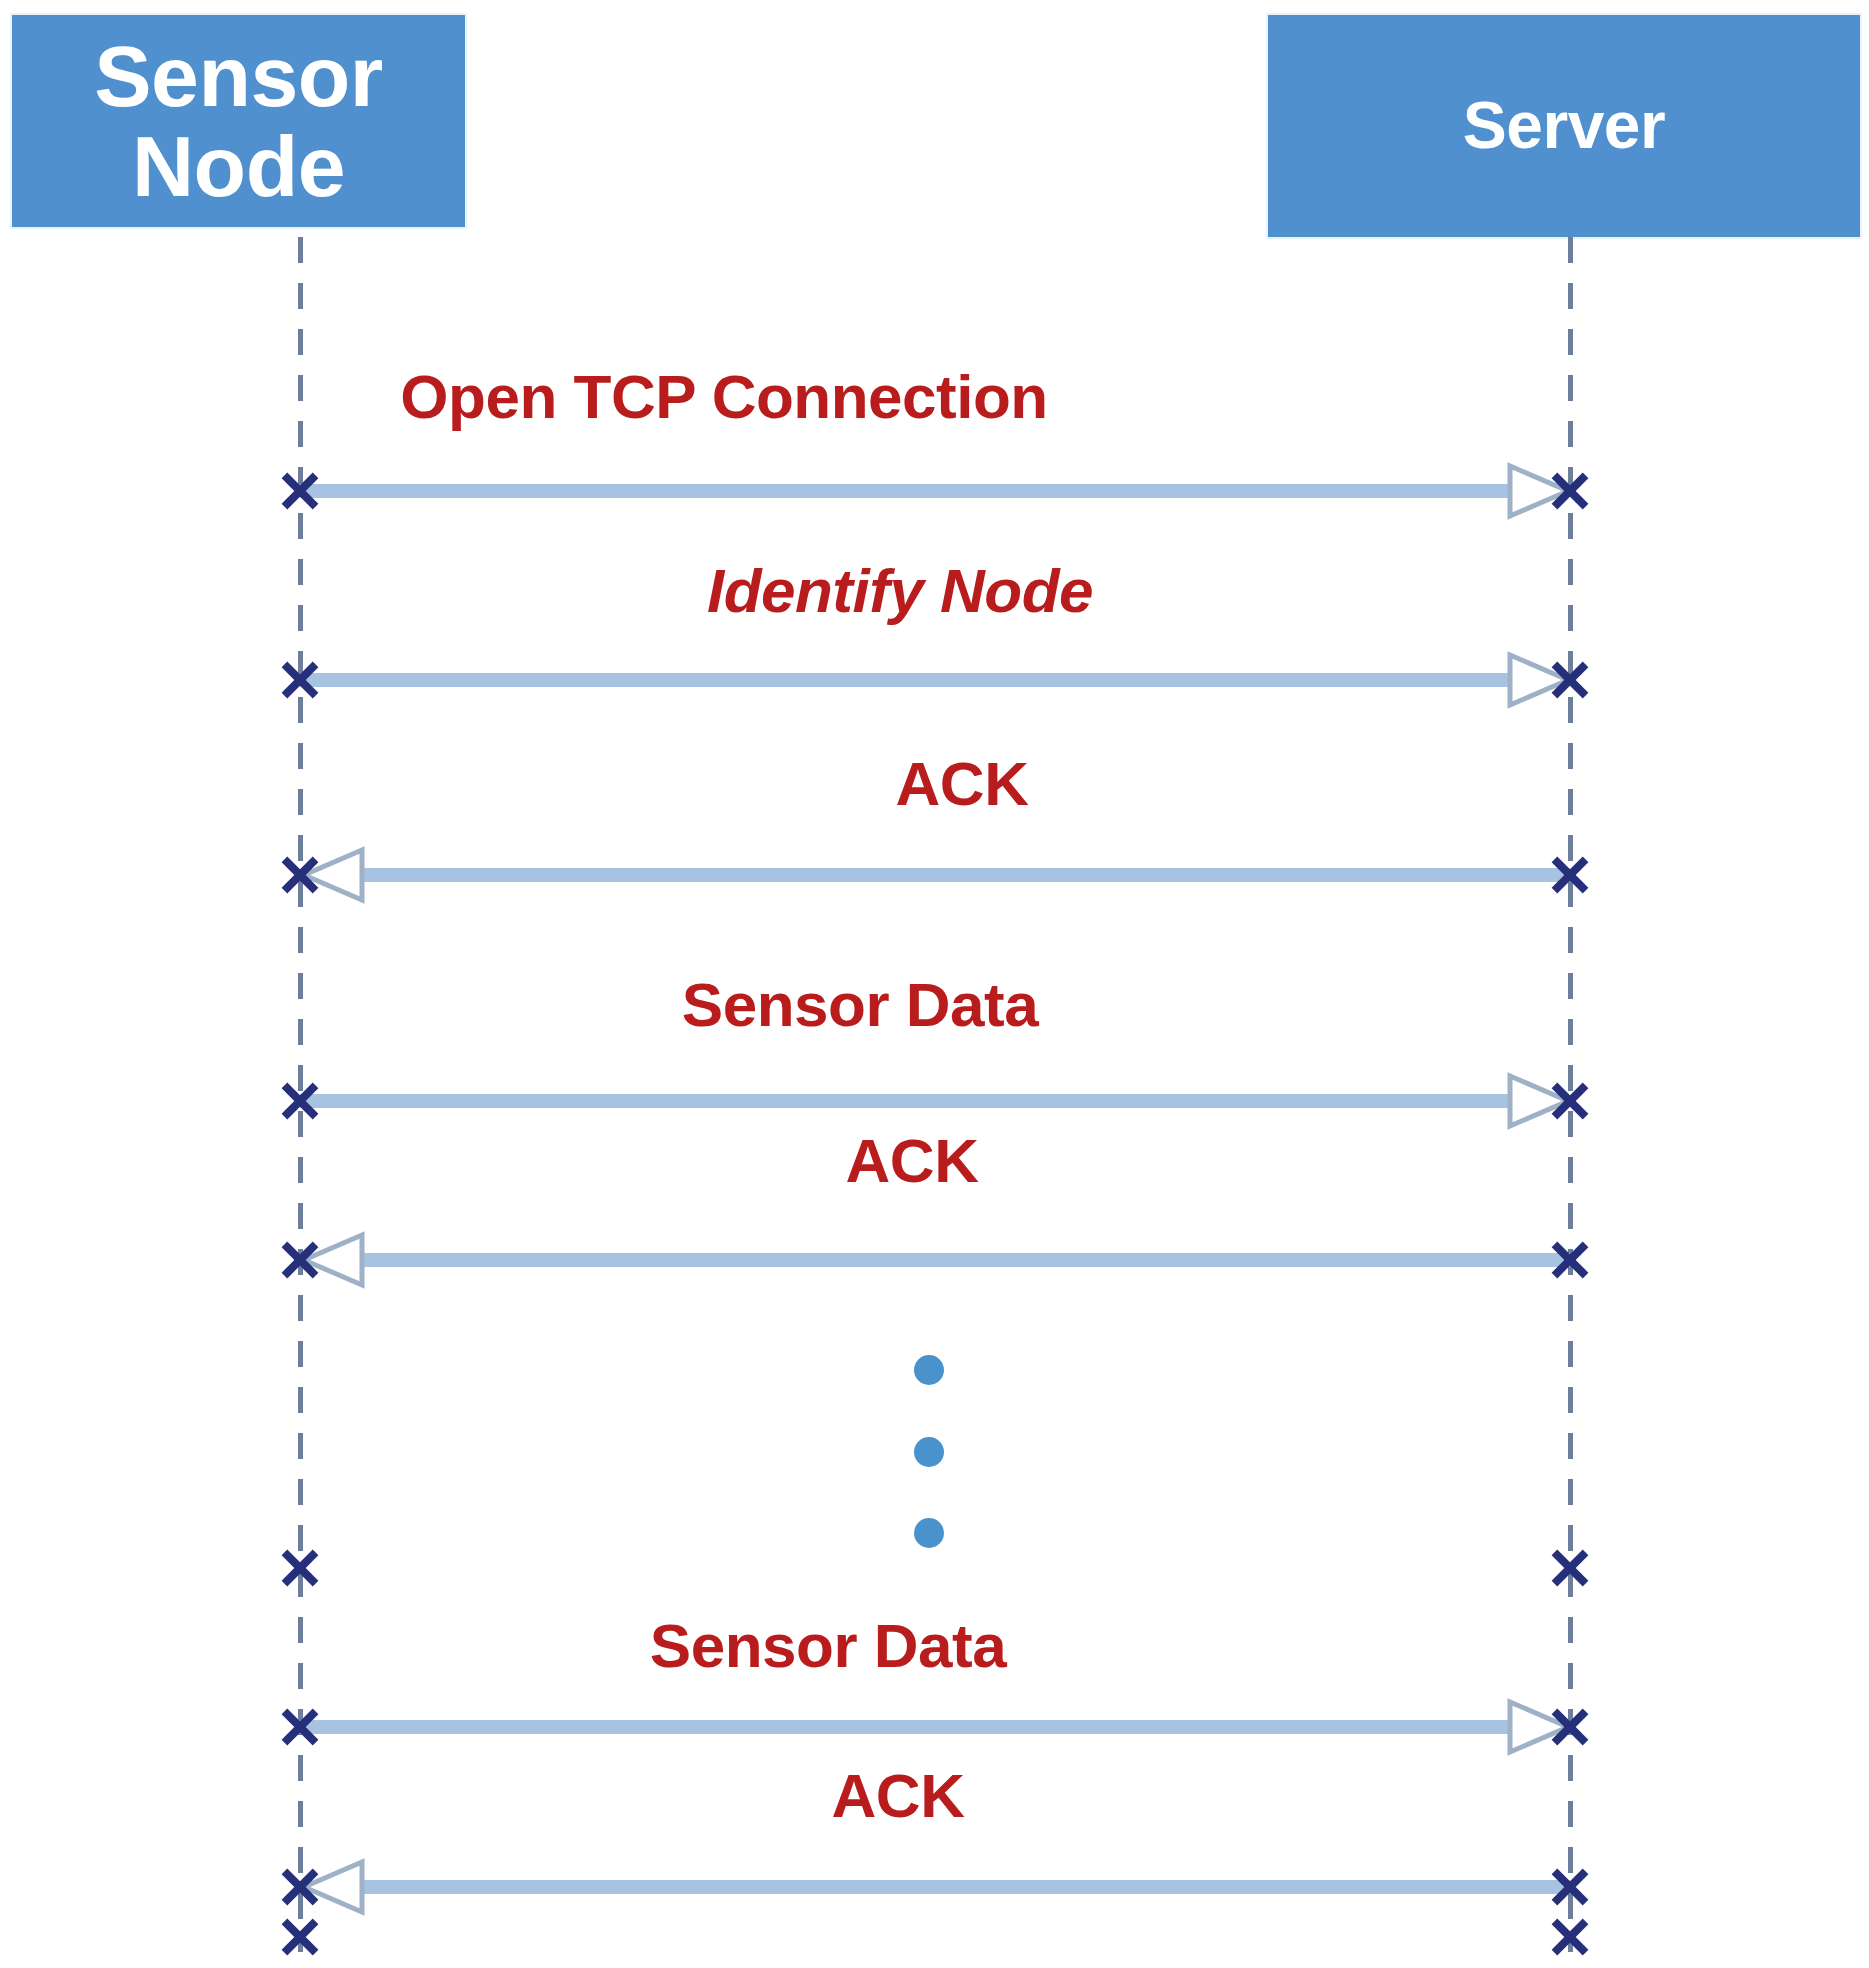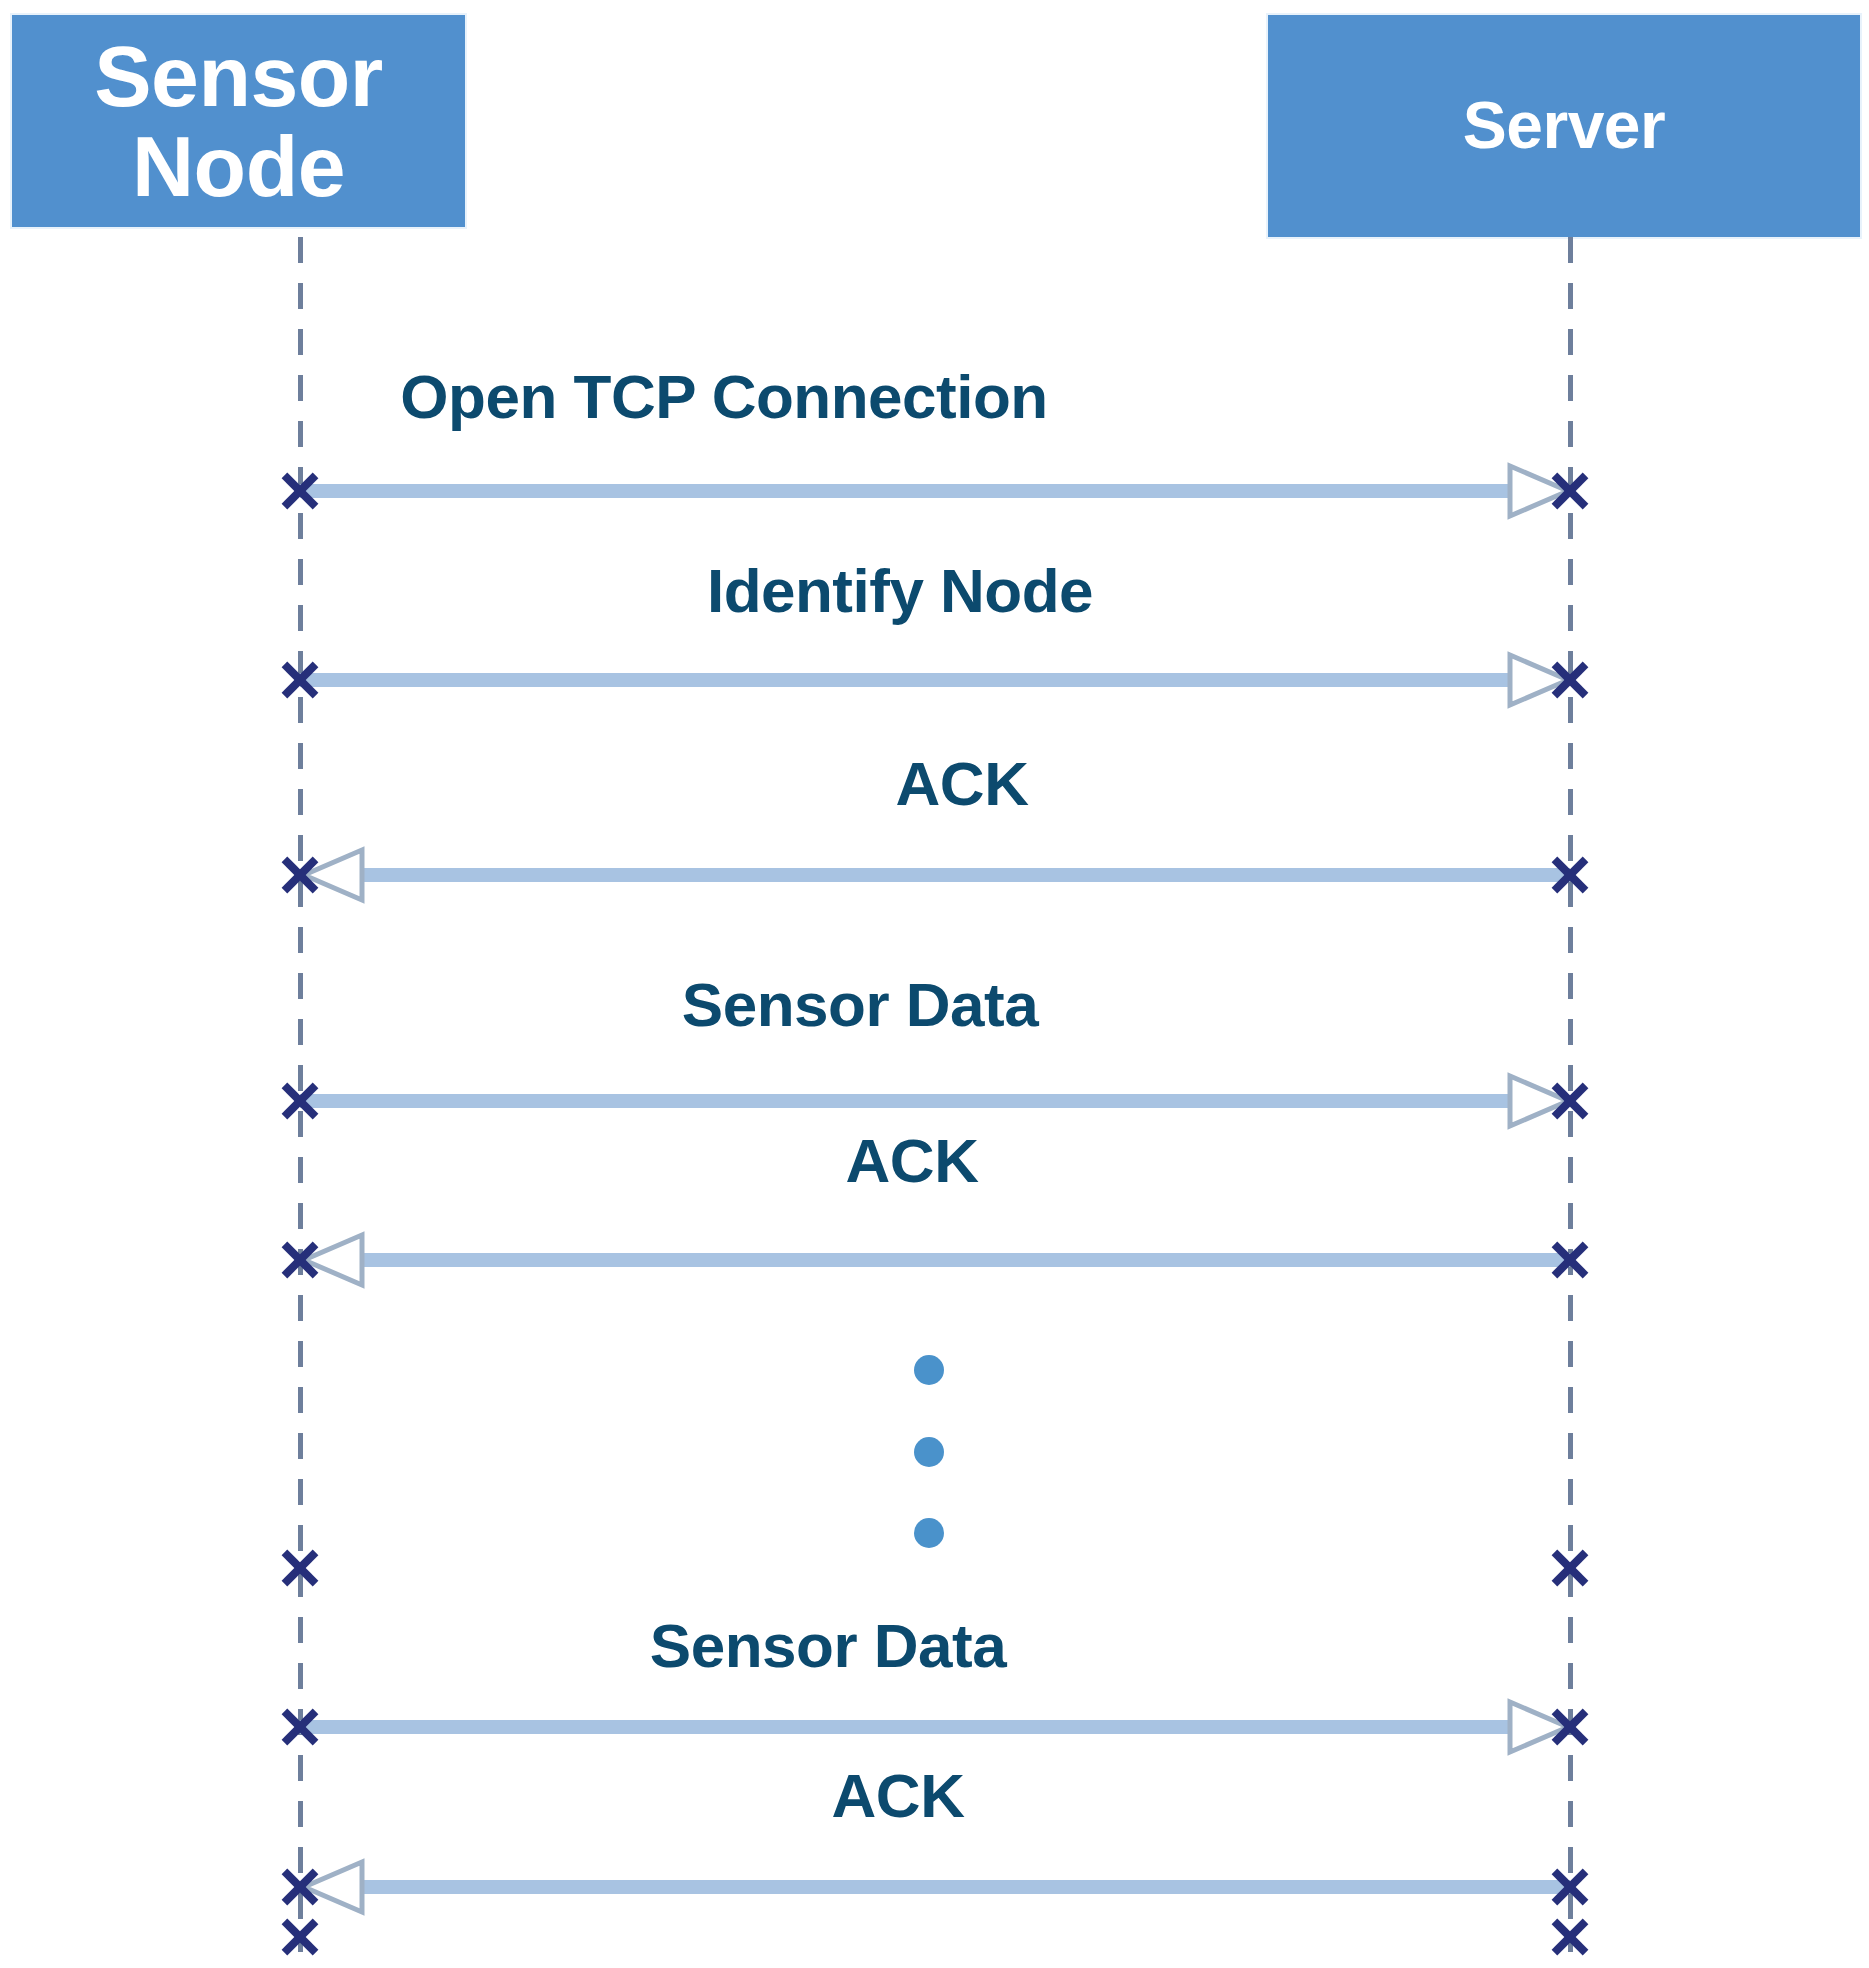--- a/index.html
+++ b/index.html
@@ -84,21 +84,21 @@
     stroke-linejoin:miter;
   }
 
   
   .msg-label{
     position:absolute;
     transform:translate(-50%,-50%);
     white-space:nowrap;
     font-weight:bold;
     font-size:62px;
-    color:#0c4a6e;
+    color:#b91c1c;
     letter-spacing:-0.5px;
   }
 
   
   .ellipsis-dot{
     position:absolute;
     width:30px;height:30px;
     border-radius:50%;
     background:#4a92cb;
     transform:translate(-50%,-50%);
@@ -126,21 +126,21 @@
   <div class="msg-label" style="left:724px; top:396px;">Open TCP Connection</div>
   <div class="msg-line" style="left:300px; top:491px; width:1210px;"></div>
   <div class="arrowhead" style="left:1506px; top:491px;">
     <svg viewBox="0 0 66 58">
         <polygon points="4,4 62,29 4,54"></polygon>
       </svg>
   </div>
   <div class="xmark" style="left:300px;  top:491px;"></div>
   <div class="xmark" style="left:1570px; top:491px;"></div>
 
-  <div class="msg-label" style="left:900px; top:590px;">Identify Node</div>
+  <div class="msg-label" style="left:900px; top:590px;font-style:italic;">Identify Node</div>
   <div class="msg-line" style="left:300px; top:680px; width:1210px;"></div>
   <div class="arrowhead" style="left:1506px; top:680px;">
     <svg viewBox="0 0 66 58">
         <polygon points="4,4 62,29 4,54"></polygon>
       </svg>
   </div>
   <div class="xmark" style="left:300px;  top:680px;"></div>
   <div class="xmark" style="left:1570px; top:680px;"></div>
 
   <div class="msg-label" style="left:962px; top:783px;">ACK</div>

